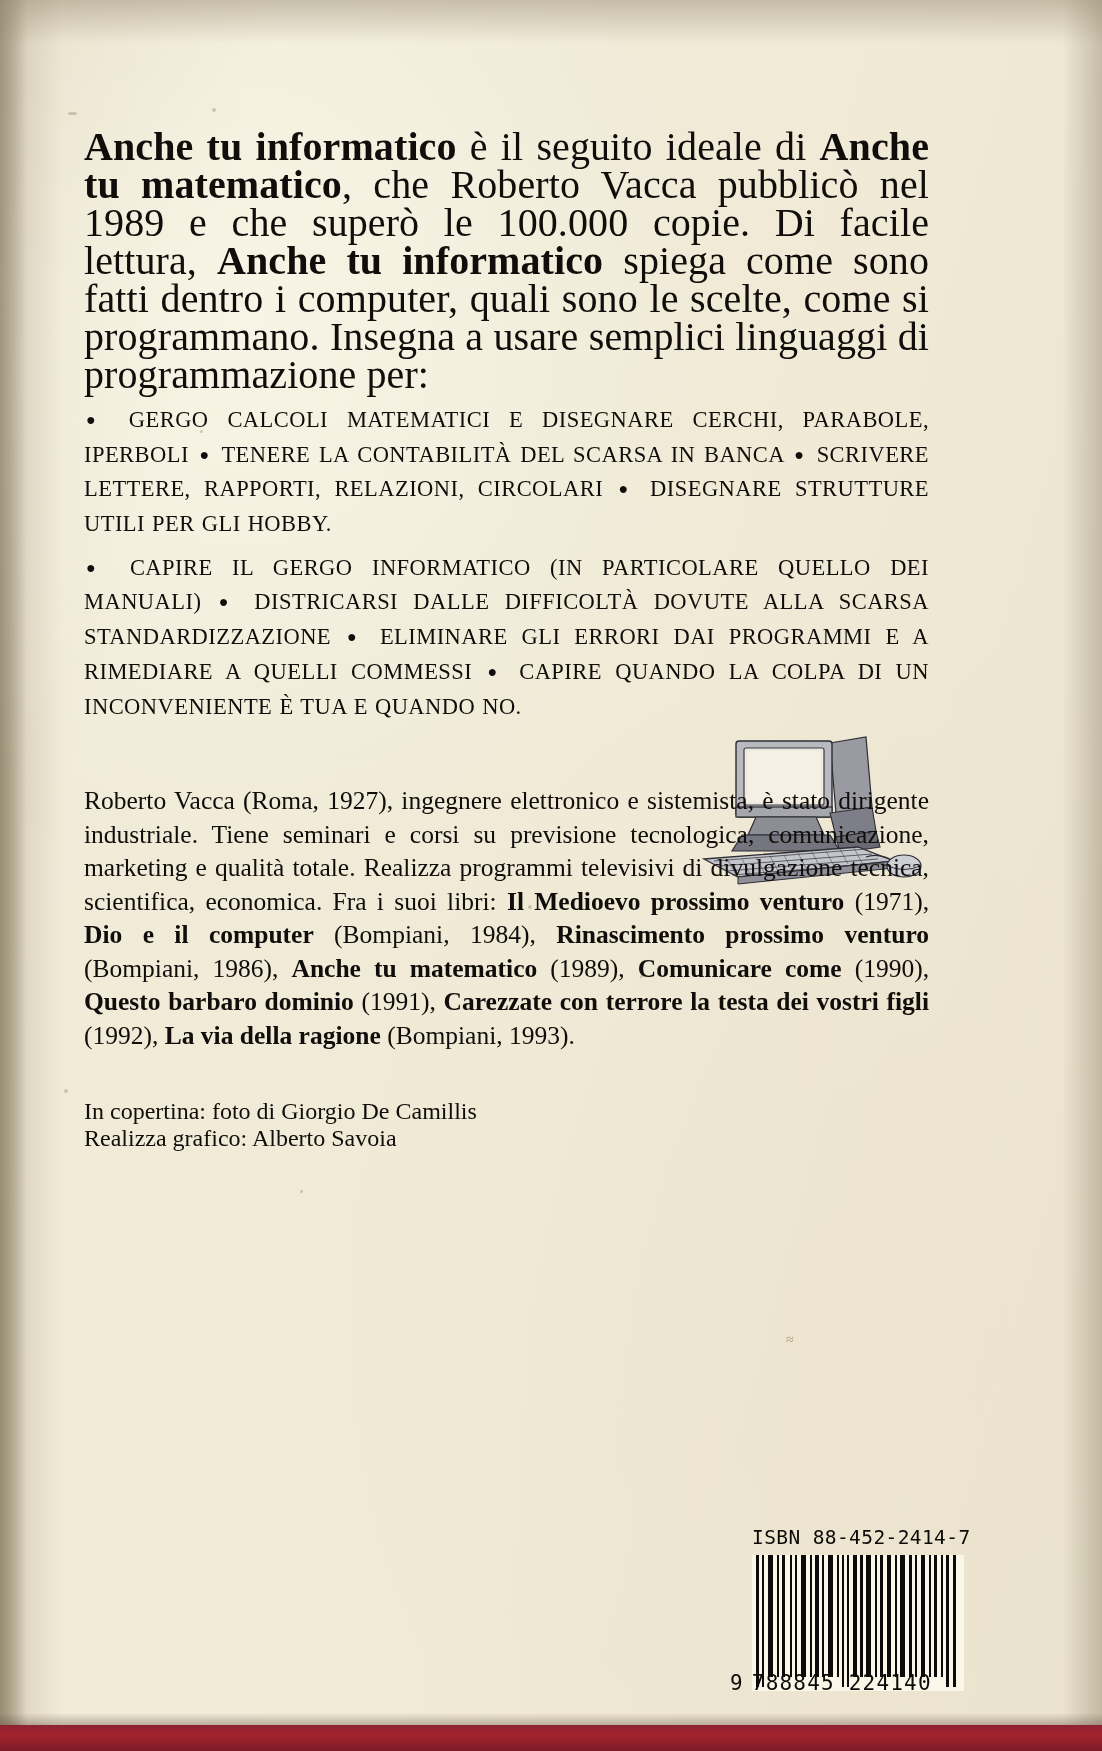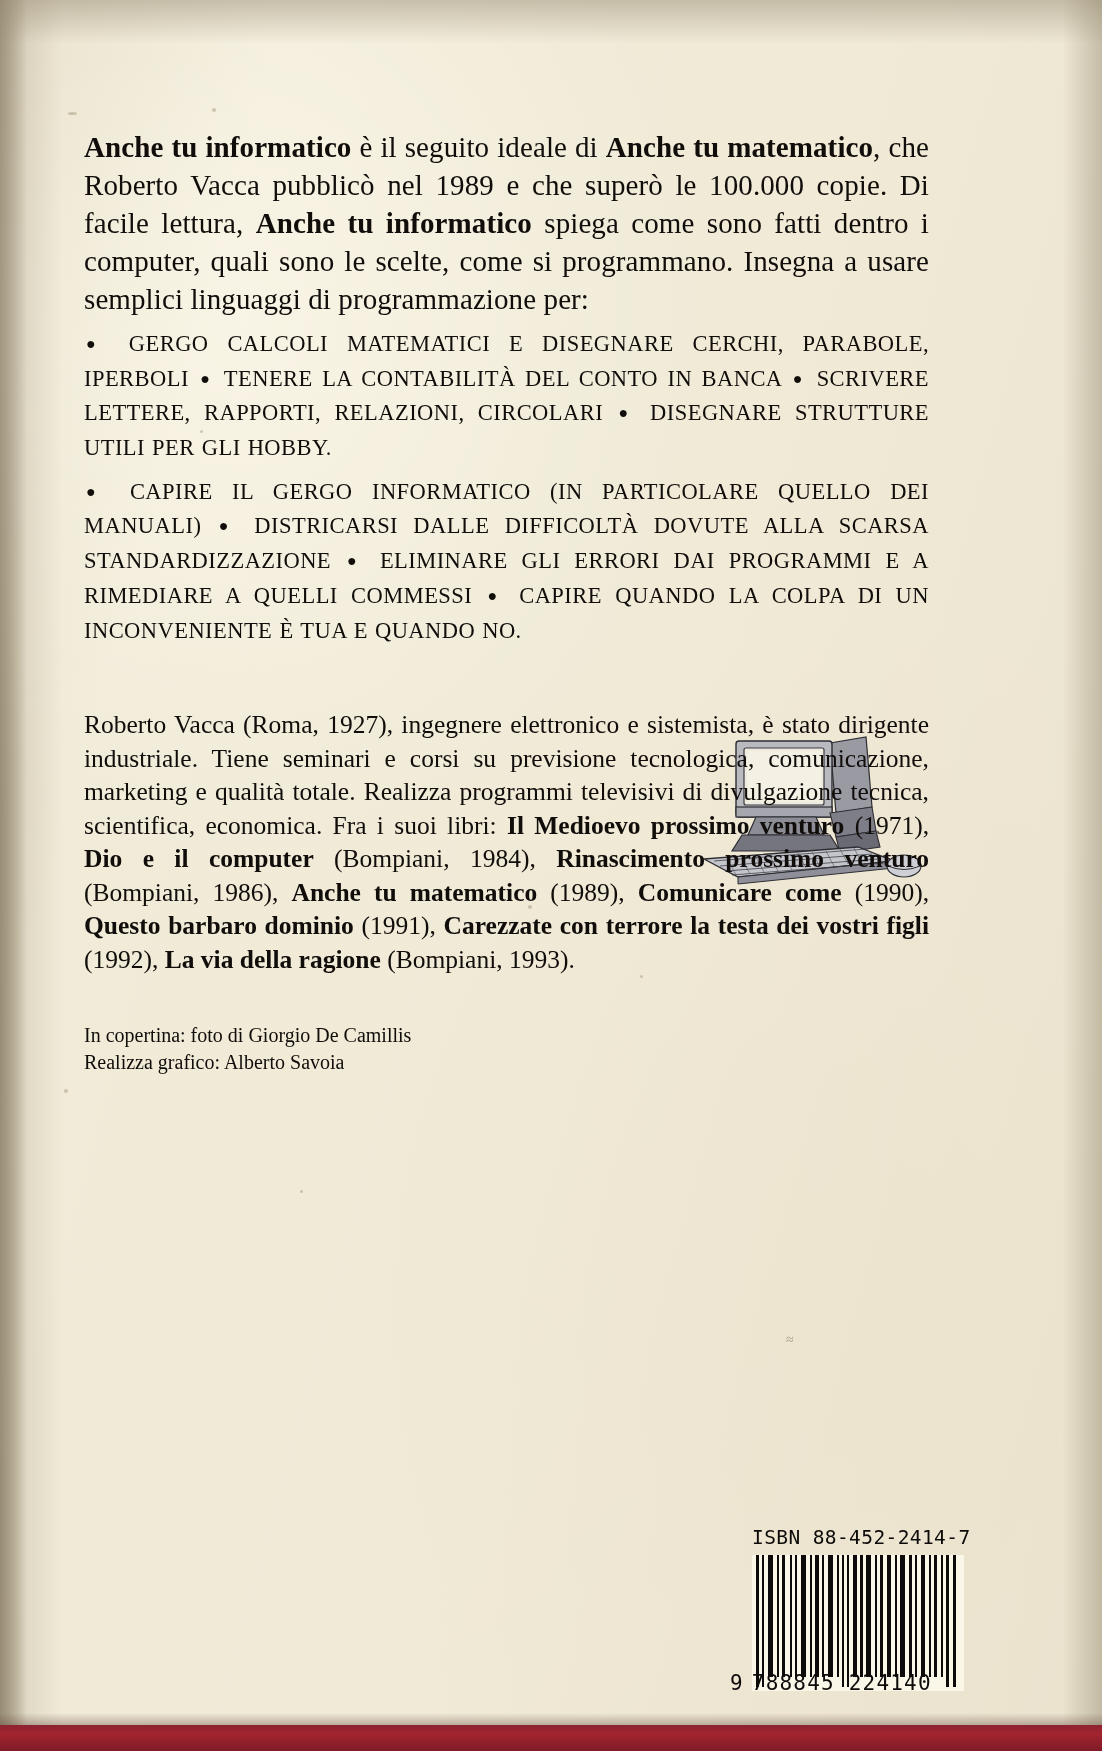--- a/index.html
+++ b/index.html
@@ -65,21 +65,21 @@
   .content {
     position: absolute;
     left: 84px;
     top: 128px;
     width: 845px;
     z-index: 3;
   }
 
   
   .lead {
-    font-size: 29px;
+    font-size: 40px;
     line-height: 38px;
     text-align: justify;
     letter-spacing: 0.1px;
     margin: 0;
   }
   .lead b, .bold-title { font-weight: bold; }
 
   
   .caps-block {
     font-size: 22.5px;
@@ -110,21 +110,21 @@
 
   .bio {
     font-size: 25.5px;
     line-height: 33.5px;
     text-align: justify;
     margin: 60px 0 12px 0;
   }
   .bio b { font-weight: bold; }
 
   .credits {
-    font-size: 20px;
+    font-size: 24px;
     line-height: 27px;
     margin: 46px 0 0 0;
   }
 
   
   .computer {
     position: absolute;
     left: 690px;
     top: 735px;
     width: 240px;
@@ -200,21 +200,21 @@
   <div class="speck" style="left:300px;top:1190px;width:3px;height:3px;"></div>
   <div class="speck" style="left:64px;top:1089px;width:4px;height:4px;"></div>
   <div class="speck" style="left:68px;top:112px;width:9px;height:3px;"></div>
   <div class="speck" style="left:212px;top:108px;width:4px;height:4px;"></div>
   <div class="mark-sq" style="left:786px;top:1332px;">≈</div>
 
   <div class="content">
 
     <p class="lead"><b>Anche tu informatico</b><span> è il seguito ideale di </span><b>Anche tu matematico</b><span>, che Roberto Vacca pubblicò nel 1989 e che superò le 100.000 copie. Di facile lettura, </span><b>Anche tu informatico</b><span> spiega come sono fatti dentro i computer, quali sono le scelte, come si programmano. Insegna a usare semplici linguaggi di programmazione per:</span></p>
 
-    <p class="caps-block"><span class="bullet">●</span> <span>GERGO CALCOLI MATEMATICI E DISEGNARE CERCHI, PARABOLE, IPERBOLI</span> <span class="bullet">●</span> <span>TENERE LA CONTABILITÀ DEL CONTO IN BANCA</span> <span class="bullet">●</span> <span>SCRIVERE LETTERE, RAPPORTI, RELAZIONI, CIRCOLARI</span> <span class="bullet">●</span> <span>DISEGNARE STRUTTURE UTILI PER GLI HOBBY.</span></p>
+    <p class="caps-block"><span class="bullet">●</span> <span>GERGO CALCOLI MATEMATICI E DISEGNARE CERCHI, PARABOLE, IPERBOLI</span> <span class="bullet">●</span> <span>TENERE LA CONTABILITÀ DEL SCARSA IN BANCA</span> <span class="bullet">●</span> <span>SCRIVERE LETTERE, RAPPORTI, RELAZIONI, CIRCOLARI</span> <span class="bullet">●</span> <span>DISEGNARE STRUTTURE UTILI PER GLI HOBBY.</span></p>
 
 
     <p class="caps-block"><span class="bullet">●</span> <span>CAPIRE IL GERGO INFORMATICO (IN PARTICOLARE QUELLO DEI MANUALI)</span> <span class="bullet">●</span> <span>DISTRICARSI DALLE DIFFICOLTÀ DOVUTE ALLA SCARSA STANDARDIZZAZIONE</span> <span class="bullet">●</span> <span>ELIMINARE GLI ERRORI DAI PROGRAMMI E A RIMEDIARE A QUELLI COMMESSI</span> <span class="bullet">●</span> <span>CAPIRE QUANDO LA COLPA DI UN INCONVENIENTE È TUA E QUANDO NO.</span></p>
 
 
     <p class="bio"><span>Roberto Vacca (Roma, 1927), ingegnere elettronico e sistemista, è stato dirigente industriale. Tiene seminari e corsi su previsione tecnologica, comunicazione, marketing e qualità totale. Realizza programmi televisivi di divulgazione tecnica, scientifica, economica. Fra i suoi libri: </span><b>Il Medioevo prossimo venturo</b><span> (1971), </span><b>Dio e il computer</b><span> (Bompiani, 1984), </span><b>Rinascimento prossimo venturo</b><span> (Bompiani, 1986), </span><b>Anche tu matematico</b><span> (1989), </span><b>Comunicare come</b><span> (1990), </span><b>Questo barbaro dominio</b><span> (1991), </span><b>Carezzate con terrore la testa dei vostri figli</b><span> (1992), </span><b>La via della ragione</b><span> (Bompiani, 1993).</span></p>
 
     <p class="credits">
       <span>In copertina: foto di Giorgio De Camillis</span><br>
       <span>Realizza grafico: Alberto Savoia</span>

